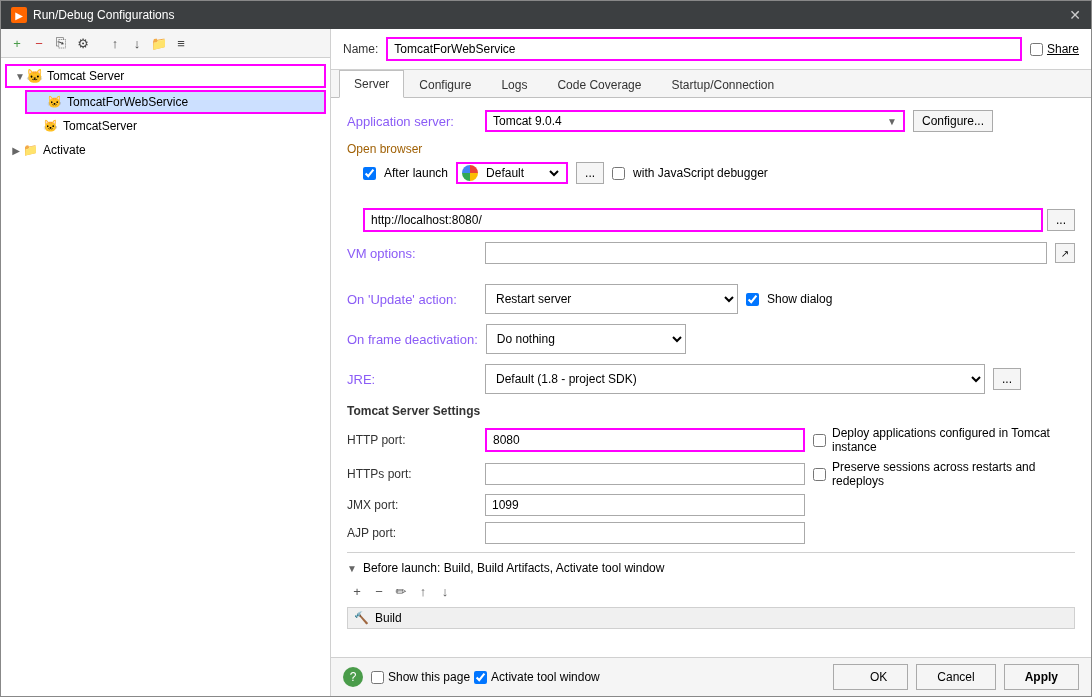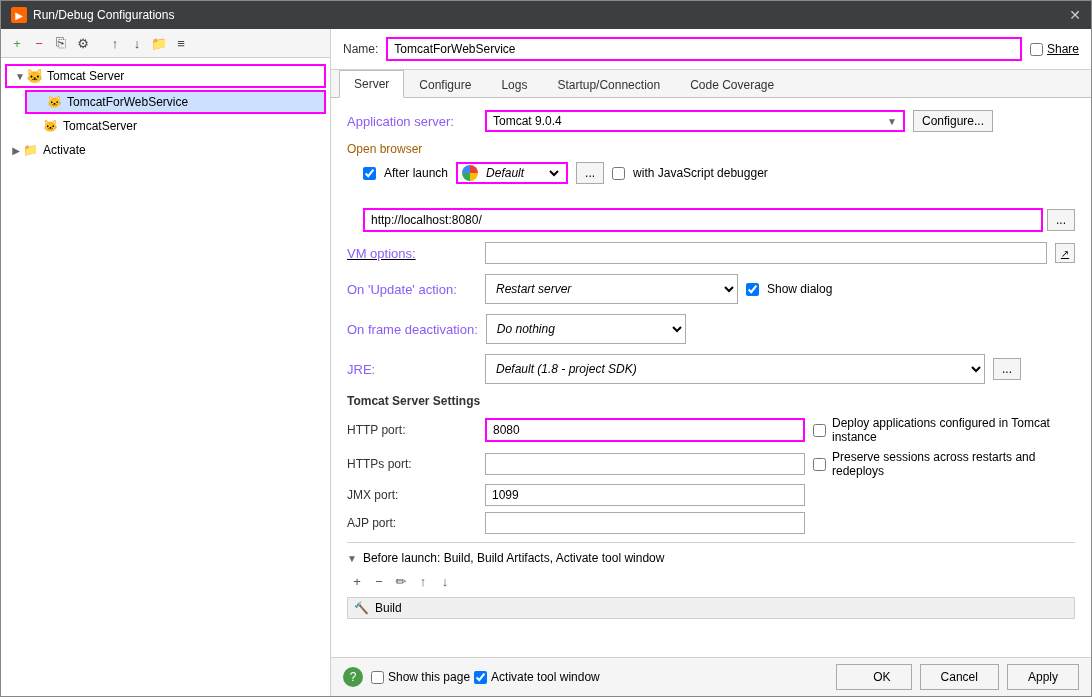--- a/index.html
+++ b/index.html
@@ -220,22 +220,21 @@
       display: flex;
       align-items: center;
       gap: 8px;
       margin-bottom: 10px;
     }
 
     .vm-options-row {
       display: flex;
       align-items: center;
       gap: 8px;
-      margin-bottom: 10px;
-      text-decoration: underline;
+      margin-bottom: 20px;
     }
     .vm-input {
       flex: 1;
       border: 1px solid #aaa;
       padding: 3px 6px;
       font-size: 12px;
     }
     .expand-btn {
       width: 20px; height: 20px;
       border: 1px solid #aaa;
@@ -312,35 +311,35 @@
     }
     .dialog-btn {
       padding: 5px 20px;
       font-size: 12px;
       border: 1px solid #aaa;
       background: #f5f5f5;
       cursor: pointer;
       min-width: 70px;
     }
     .dialog-btn.primary { background: #f5f5f5; padding-left: 36px; }
-    .dialog-btn.apply { background: #f5f5f5; font-weight: 400; }
+    .dialog-btn.apply { background: #f5f5f5; font-weight: 700; }
 
     .help-icon {
       width: 20px; height: 20px;
       border-radius: 50%;
       background: #4a9c4a;
       color: white;
       display: flex; align-items: center; justify-content: center;
       font-size: 12px;
       cursor: pointer;
     }
 
     input[type="checkbox"] { width: 13px; height: 13px; }
 
-    select { appearance: auto; font-style: italic; }
+    select { appearance: auto; }
   </style>
 </head>
 <body>
 
 <div class="dialog">
 
   <div class="title-bar">
     <div class="title-bar-left">
       <div class="title-icon">▶</div>
       <span>Run/Debug Configurations</span>
@@ -400,22 +399,22 @@
         <div class="share-checkbox-row">
           <input type="checkbox" style="">
           <span>Share</span>
         </div>
       </div>
 
       <div class="tabs-bar">
         <div class="tab active">Server</div>
         <div class="tab">Configure</div>
         <div class="tab">Logs</div>
+        <div class="tab">Code Coverage</div>
         <div class="tab">Startup/Connection</div>
-        <div class="tab">Code Coverage</div>
       </div>
 
       <div class="form-area">
 
         <div class="application-server-row">
           <span class="form-label">Application server:</span>
           <div style="display:flex; align-items:center; flex:1; max-width:420px; border: 2px solid #ff00ff; background:white; padding: 2px 6px;">
             <span style="flex:1; font-size:12px;">Tomcat 9.0.4</span>
             <span style="font-size:10px; color:#666;">▼</span>
           </div>

